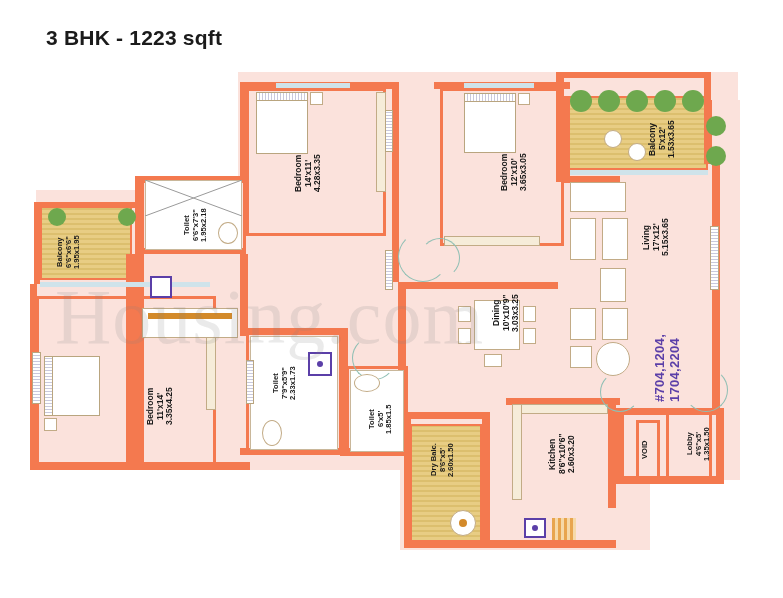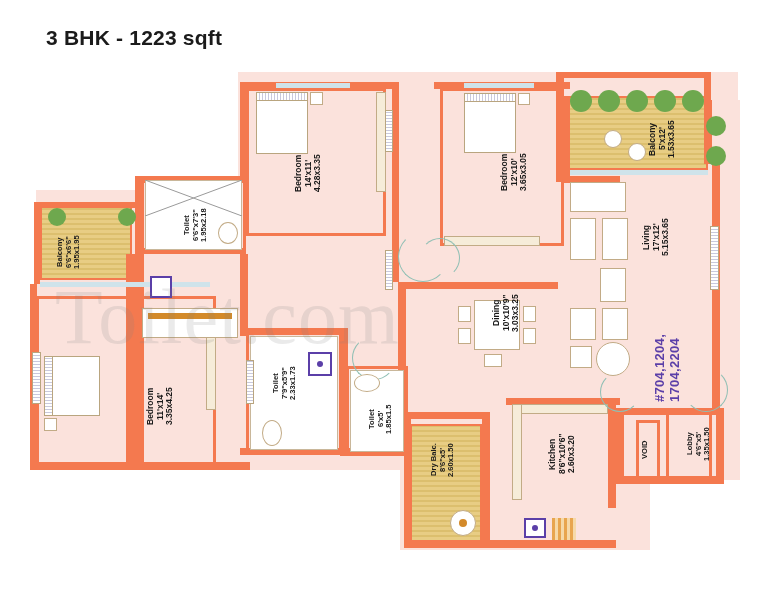--- a/index.html
+++ b/index.html
@@ -180,21 +180,21 @@
       repeating-linear-gradient(0deg,#e8a54e 0,#e8a54e 3px,#f6d9a8 3px,#f6d9a8 6px);
     z-index: 19;
   }
 </style>
 </head>
 <body>
 
 <div id="plan">
 
   <div class="title">3 BHK - 1223 sqft</div>
-  <div class="watermark">Toilet.com</div>
+  <div class="watermark">Housing.com</div>
 
   <div class="floorfill" style="left:238px;top:72px;width:500px;height:120px;"></div>
   <div class="floorfill" style="left:36px;top:190px;width:330px;height:280px;"></div>
   <div class="floorfill" style="left:366px;top:180px;width:250px;height:290px;"></div>
   <div class="floorfill" style="left:560px;top:100px;width:180px;height:380px;"></div>
   <div class="floorfill" style="left:400px;top:400px;width:250px;height:150px;"></div>
 
   <div class="room" style="left:246px;top:88px;width:140px;height:148px;"></div>
   <div class="wall" style="left:240px;top:82px;width:152px;height:7px;"></div>
 

